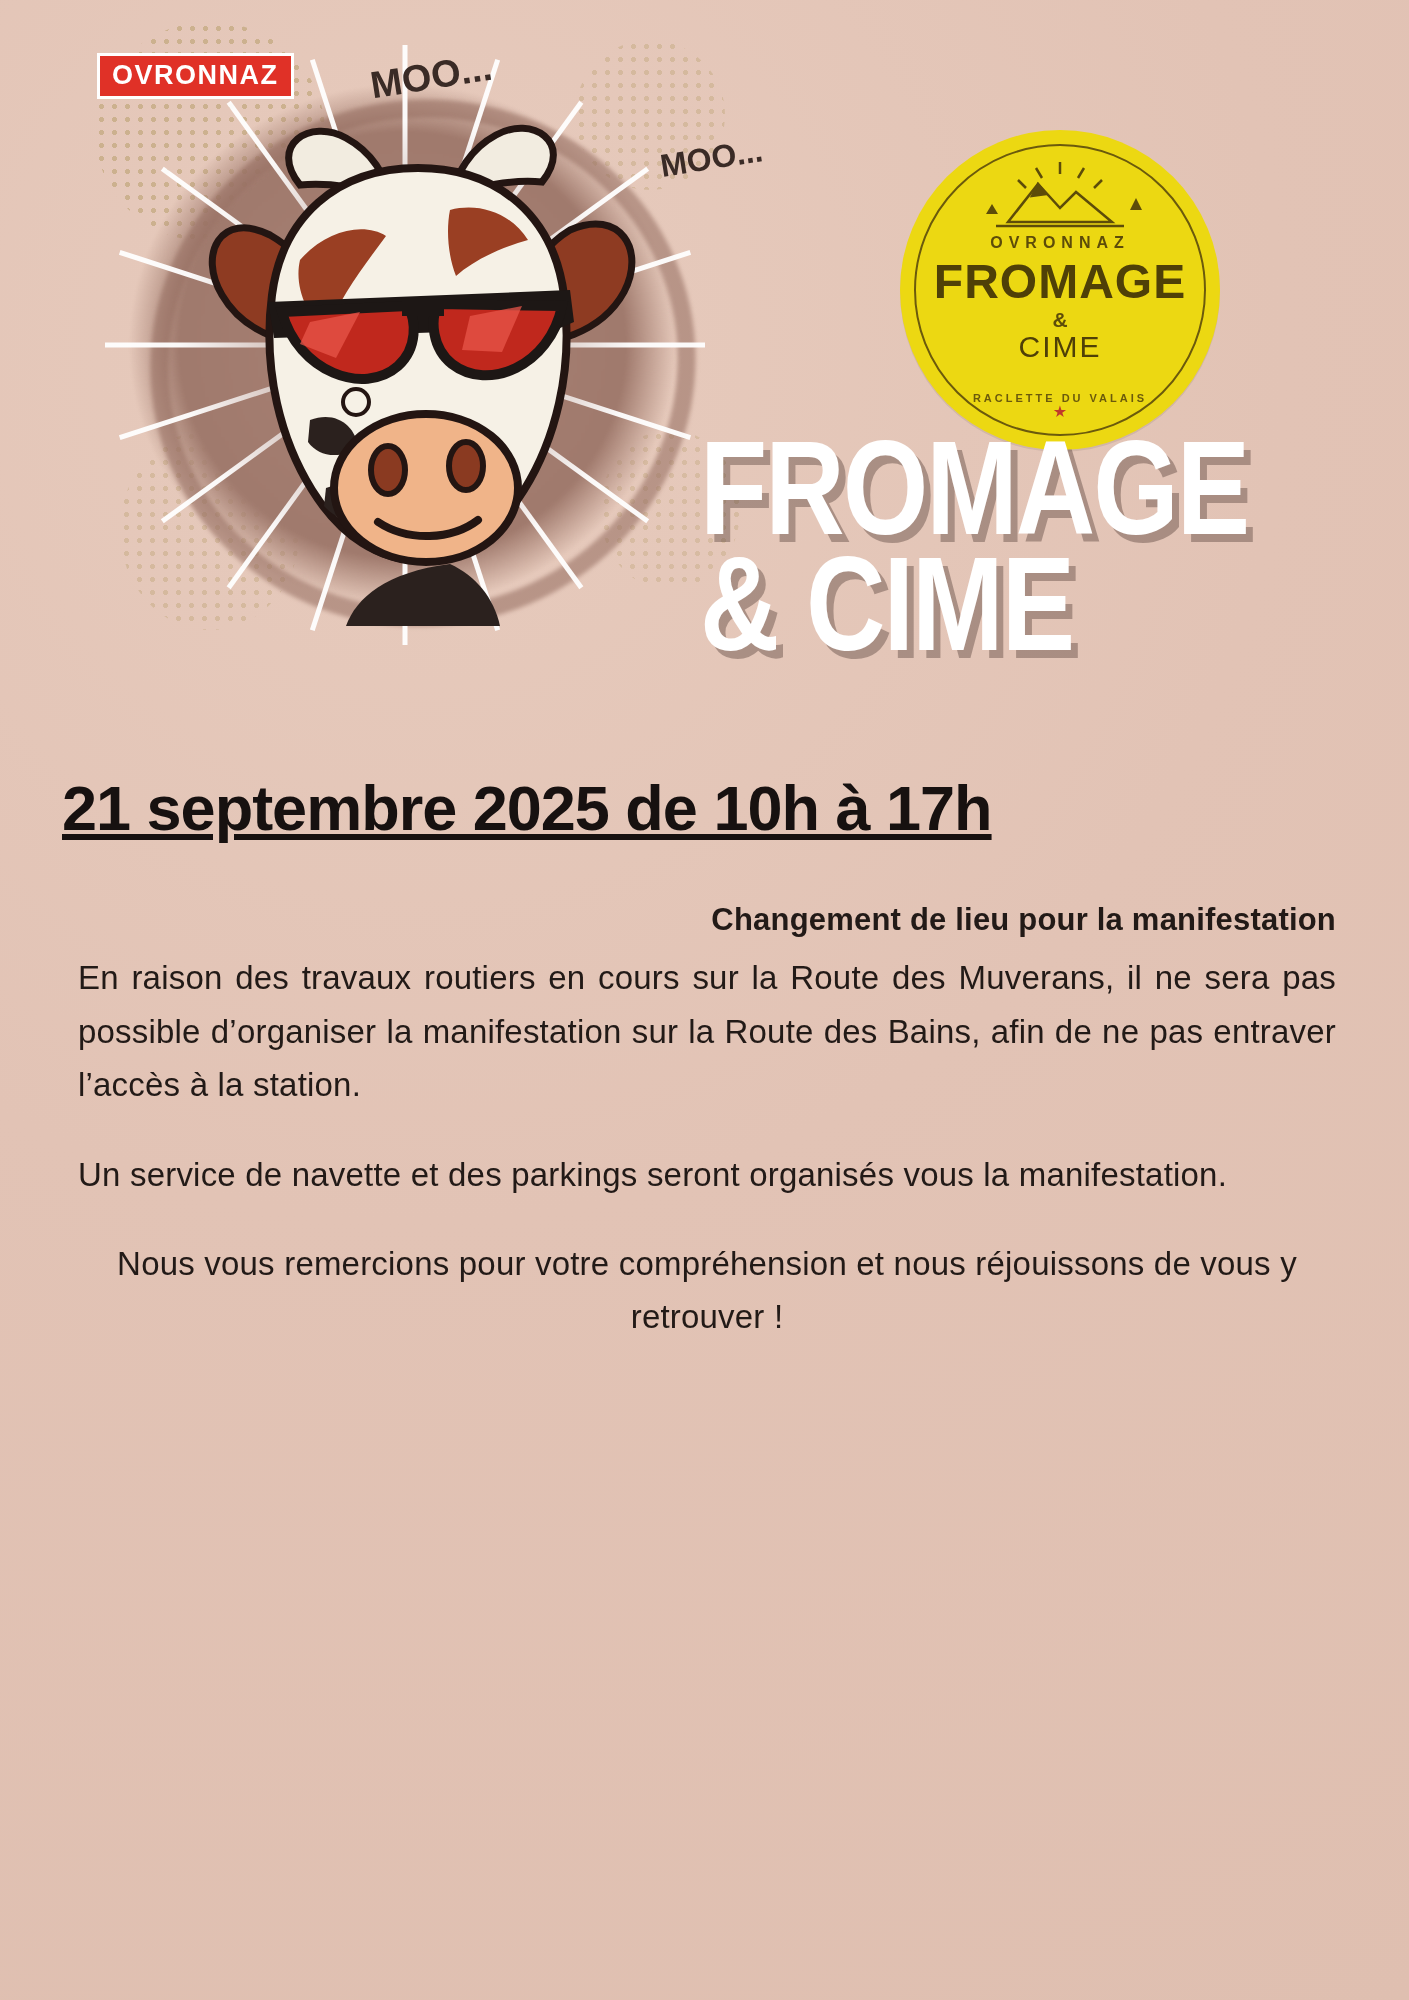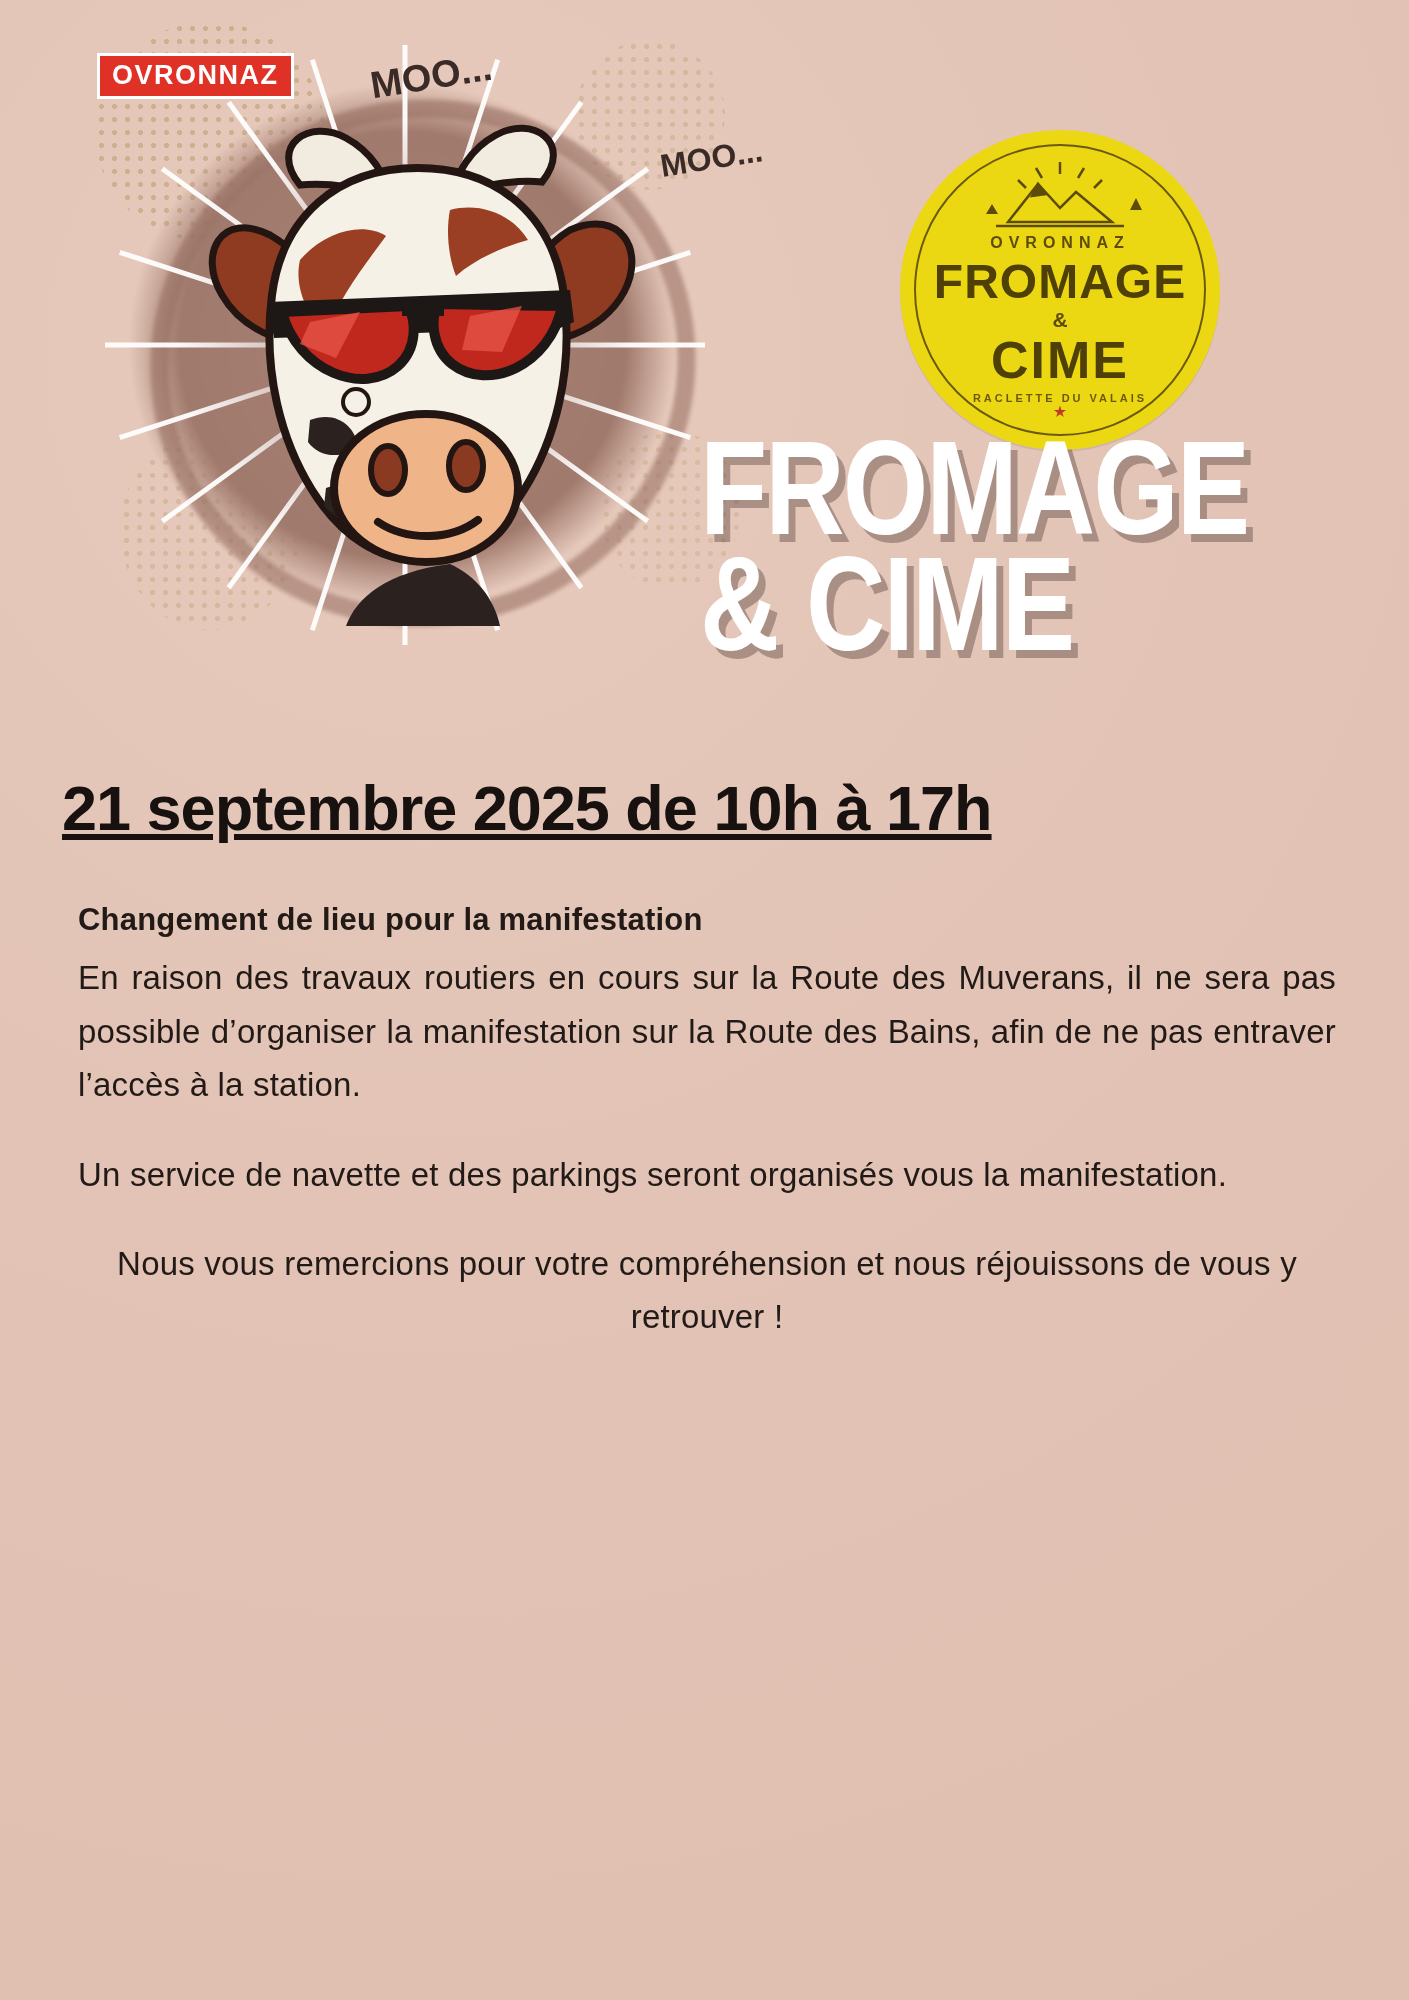--- a/index.html
+++ b/index.html
@@ -166,22 +166,22 @@
     letter-spacing: 1px;
     color: #4f4007;
   }
   .badge-amp {
     top: 178px;
     font-size: 21px;
     font-weight: 700;
   }
   .badge-cime {
     top: 200px;
-    font-size: 52px;
-    font-weight: 700;
+    font-size: 30px;
+    font-weight: 400;
     letter-spacing: 2px;
     color: #4f4007;
   }
   .badge-bottom {
     top: 262px;
     font-size: 11px;
     letter-spacing: 3px;
     font-weight: 700;
     color: #6b5a0c;
   }
@@ -241,21 +241,21 @@
   }
   .body-copy p {
     margin: 0 0 36px 0;
     text-align: justify;
   }
   .body-copy p.last { text-align: center; }
   .body-copy .subhead {
     font-weight: 700;
     font-size: 31px;
     margin-bottom: 6px;
-    text-align: left;
+    text-align: right;
   }
 </style>
 </head>
 <body>
 
 <div class="page">
 
   <div class="hero">
 
     <div class="halftone h1"></div>

